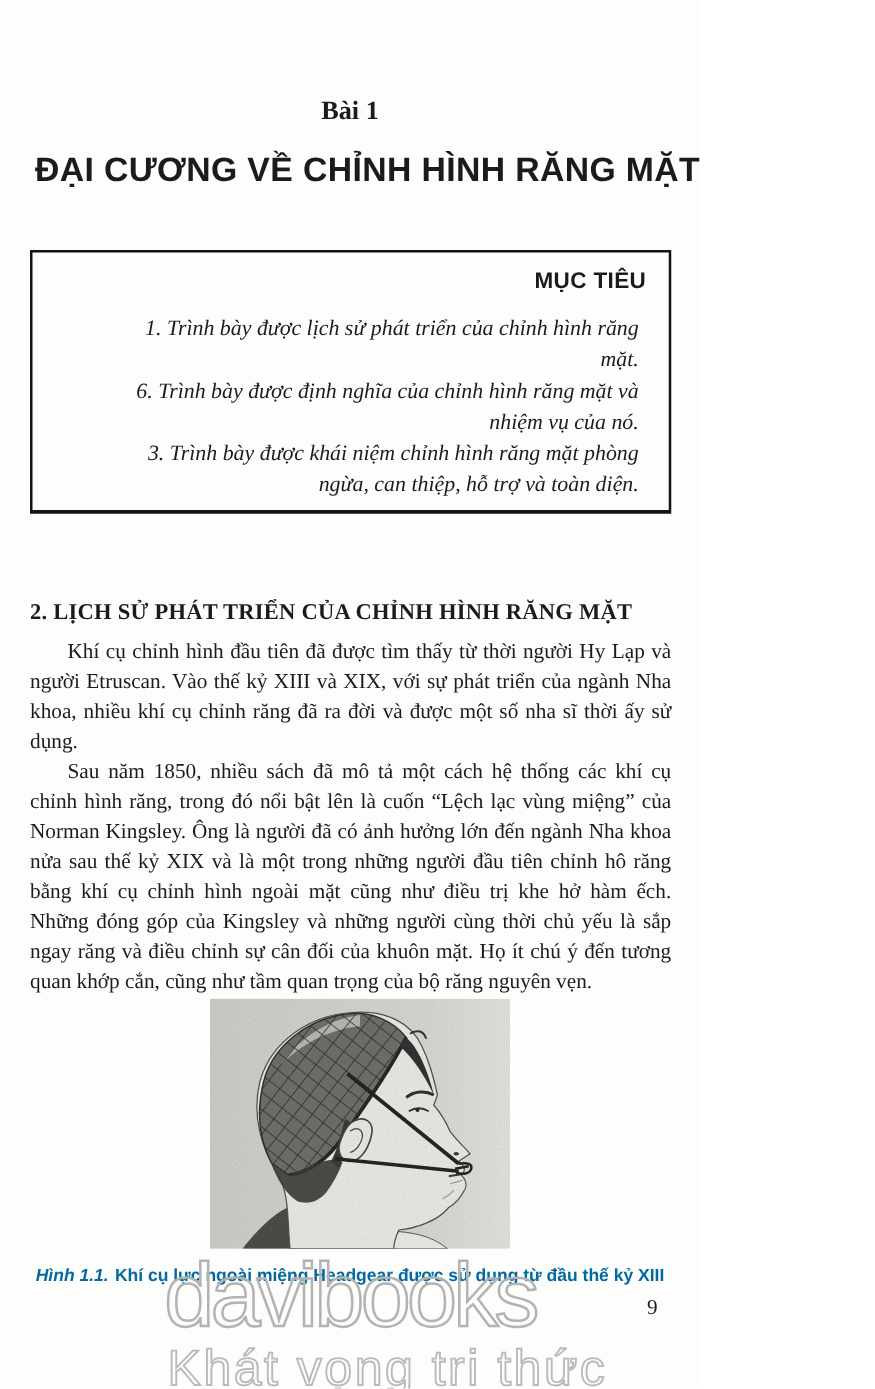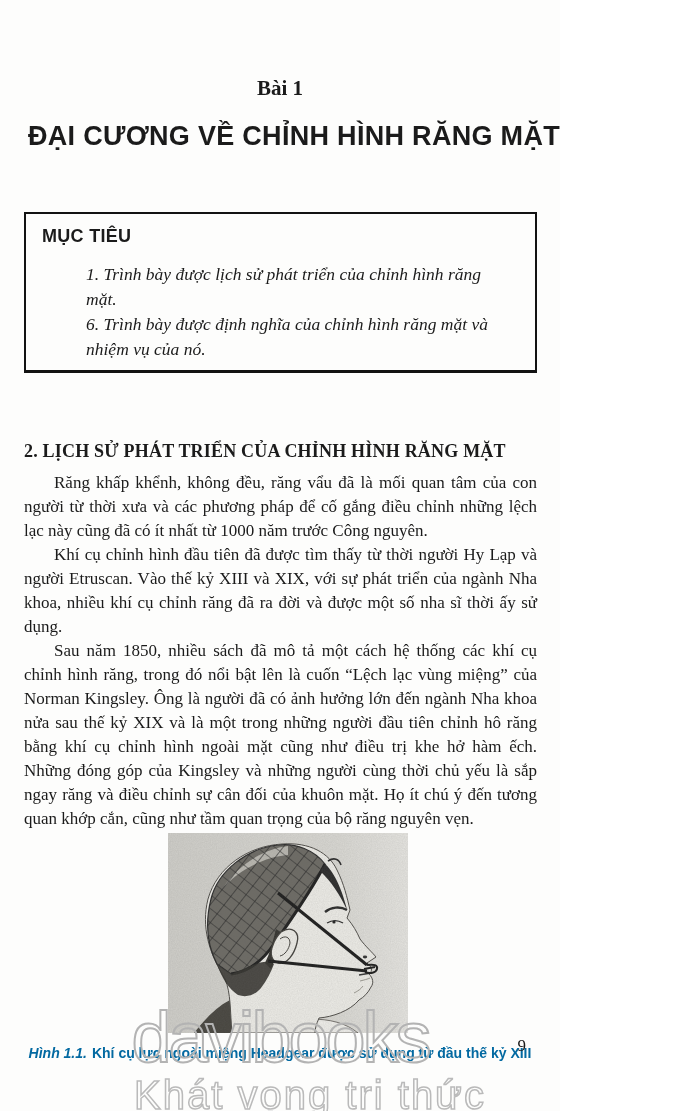--- a/index.html
+++ b/index.html
@@ -19,24 +19,25 @@
   }
   .main-title{
     margin-top:20px;
     text-align:right;
     font-family:"Liberation Sans", sans-serif;
     font-weight:bold;
     font-size:27px;
     letter-spacing:0.3px;
   }
   .objectives-box{
-    margin:60px 23px 0 24px;
+    margin:48px 23px 0 24px;
     border:2px solid #121212;
     border-bottom-width:3px;
     padding:12px 18px 8px 16px;
+    text-align:right;
   }
   .objectives-heading{
     font-family:"Liberation Sans", sans-serif;
     font-weight:bold;
     font-size:18px;
     letter-spacing:0.3px;
   }
   .objectives-list{margin-top:15px;}
   .obj-item{
     font-style:italic;
@@ -116,27 +117,27 @@
 
   <div class="lesson-label">Bài 1</div>
 
   <div class="main-title">ĐẠI CƯƠNG VỀ CHỈNH HÌNH RĂNG MẶT</div>
 
   <div class="objectives-box">
     <div class="objectives-heading">MỤC TIÊU</div>
     <div class="objectives-list">
       <div class="obj-item">1. Trình bày được lịch sử phát triển của chỉnh hình răng mặt.</div>
       <div class="obj-item">6. Trình bày được định nghĩa của chỉnh hình răng mặt và nhiệm vụ của nó.</div>
+      <div class="obj-item">3. Trình bày được khái niệm chỉnh hình răng mặt phòng ngừa, can thiệp, hỗ trợ và toàn diện.</div>
     </div>
   </div>
 
   <div class="section-heading">2. LỊCH SỬ PHÁT TRIỂN CỦA CHỈNH HÌNH RĂNG MẶT</div>
 
   <div class="body-text">
-    <p class="para">Răng khấp khểnh, không đều, răng vẩu đã là mối quan tâm của con người từ thời xưa và các phương pháp để cố gắng điều chỉnh những lệch lạc này cũng đã có ít nhất từ 1000 năm trước Công nguyên.</p>
     <p class="para">Khí cụ chỉnh hình đầu tiên đã được tìm thấy từ thời người Hy Lạp và người Etruscan. Vào thế kỷ XIII và XIX, với sự phát triển của ngành Nha khoa, nhiều khí cụ chỉnh răng đã ra đời và được một số nha sĩ thời ấy sử dụng.</p>
     <p class="para">Sau năm 1850, nhiều sách đã mô tả một cách hệ thống các khí cụ chỉnh hình răng, trong đó nổi bật lên là cuốn “Lệch lạc vùng miệng” của Norman Kingsley. Ông là người đã có ảnh hưởng lớn đến ngành Nha khoa nửa sau thế kỷ XIX và là một trong những người đầu tiên chỉnh hô răng bằng khí cụ chỉnh hình ngoài mặt cũng như điều trị khe hở hàm ếch. Những đóng góp của Kingsley và những người cùng thời chủ yếu là sắp ngay răng và điều chỉnh sự cân đối của khuôn mặt. Họ ít chú ý đến tương quan khớp cắn, cũng như tầm quan trọng của bộ răng nguyên vẹn.</p>
   </div>
 
   <div class="figure">
     <svg class="figure-img" width="240" height="200" viewBox="0 0 240 200" xmlns="http://www.w3.org/2000/svg">
       <defs>
         <pattern id="xhatch" width="11" height="11" patternUnits="userSpaceOnUse" patternTransform="rotate(38)">
           <path d="M0 0 H11 M0 0 V11" stroke="#242424" stroke-width="1.2" fill="none"></path>
         </pattern>

